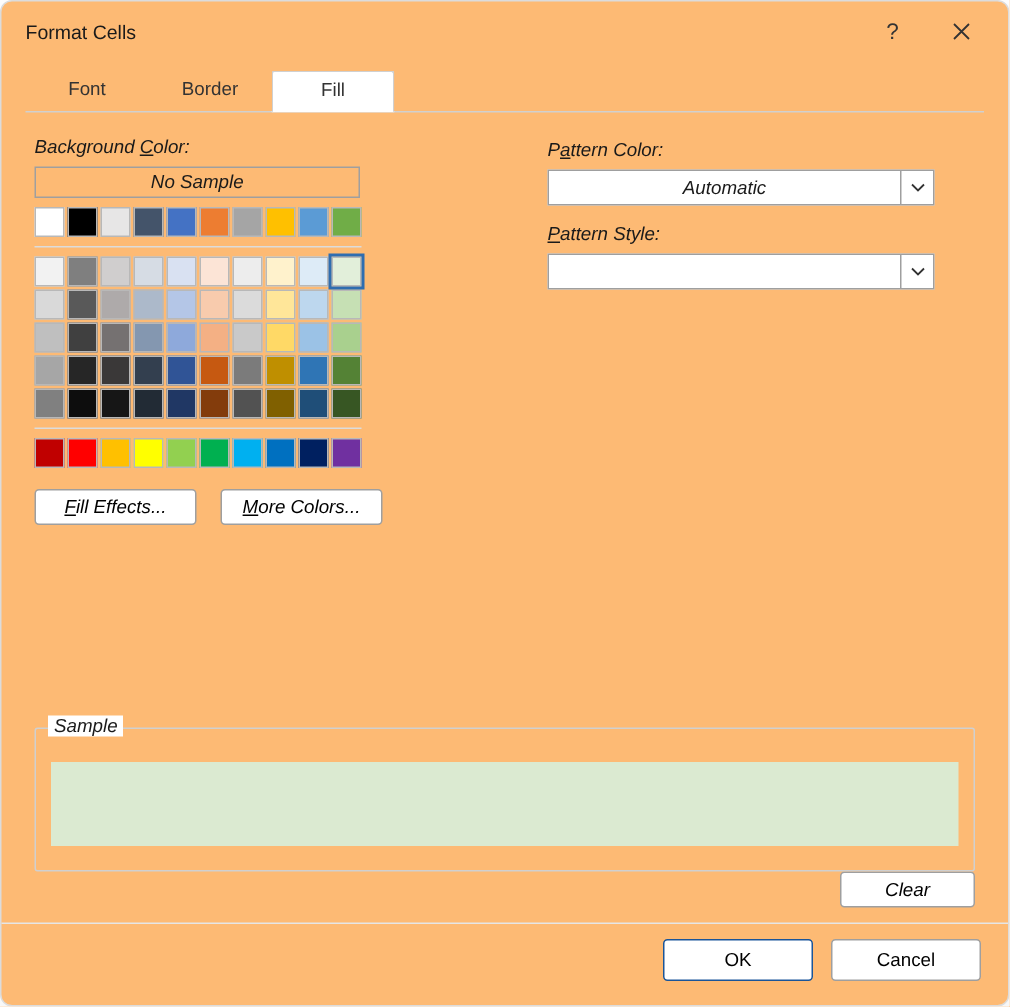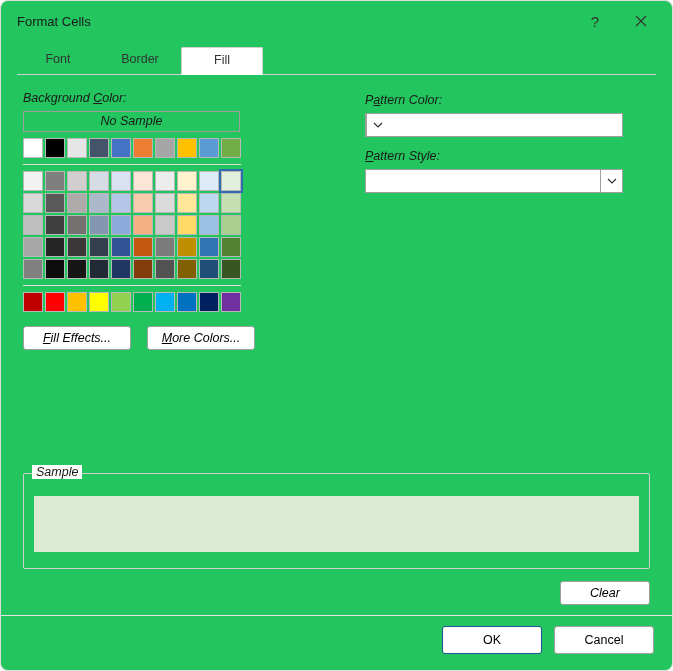--- a/index.html
+++ b/index.html
@@ -15,21 +15,21 @@
     margin: 0; padding: 0;
     width: 673px; height: 671px;
     font-family: "Segoe UI", Tahoma, sans-serif;
     font-size: 12.5px;
     color: var(--text);
     background: #fff;
     overflow: hidden;
   }
   .dialog {
     width: 673px; height: 671px;
-    background: #22c55e;
+    background: #fdba74;
     border: 1px solid #dcdcdc;
     border-radius: 8px;
     box-shadow: 0 8px 24px rgba(0,0,0,0.07);
     display: flex; flex-direction: column;
     position: relative;
   }
   
   .titlebar {
     height: 40px;
     display: flex; align-items: center;
@@ -175,21 +175,21 @@
   }
   .fbtn {
     min-width: 100px; height: 28px;
     border: 1px solid var(--border-dark);
     border-radius: 3px;
     background: #fff;
     font: inherit;
     display: inline-flex; align-items: center; justify-content: center;
   }
   .fbtn.primary { border: 1.5px solid var(--accent-dark); }
-  .clearrow { display:flex; justify-content:flex-end; margin-top: 12px; }
+  .clearrow { display:flex; justify-content:flex-end; margin-top: 0; }
   .clearrow .btn { min-width: 90px; }
 
   .u { text-decoration: underline; }
 </style>
 </head>
 <body>
 
 <div class="dialog">
 
   <div class="titlebar">
@@ -298,20 +298,21 @@
 
         <div class="btnrow">
           <button class="btn"><span class="u">F</span>ill Effects...</button>
           <button class="btn"><span class="u">M</span>ore Colors...</button>
         </div>
       </div>
 
       <div class="rightcol">
         <div class="lbl">P<span class="u">a</span>ttern Color:</div>
         <div class="combo">
+          <div class="val">Automatic</div>
           <div class="caret">
             <svg viewBox="0 0 10 10">
                 <path d="M1 3 L5 7 L9 3" stroke-width="1.2"></path>
               </svg>
           </div>
         </div>
 
         <div class="lbl" style="margin-top:12px"><span class="u">P</span>attern Style:</div>
         <div class="combo">
           <div class="val"></div>

